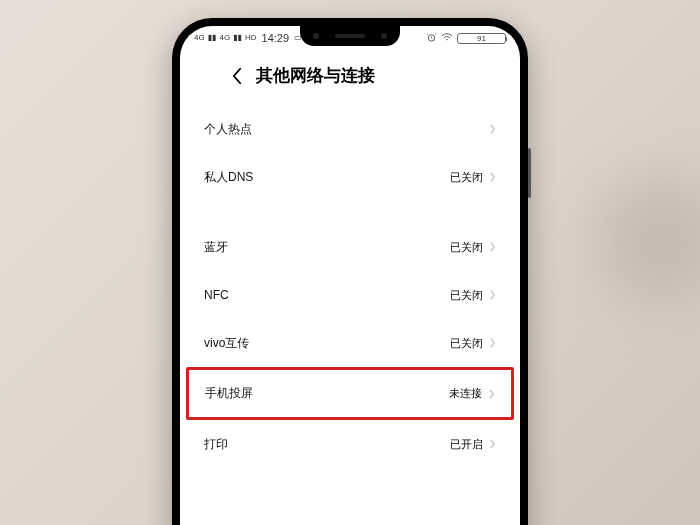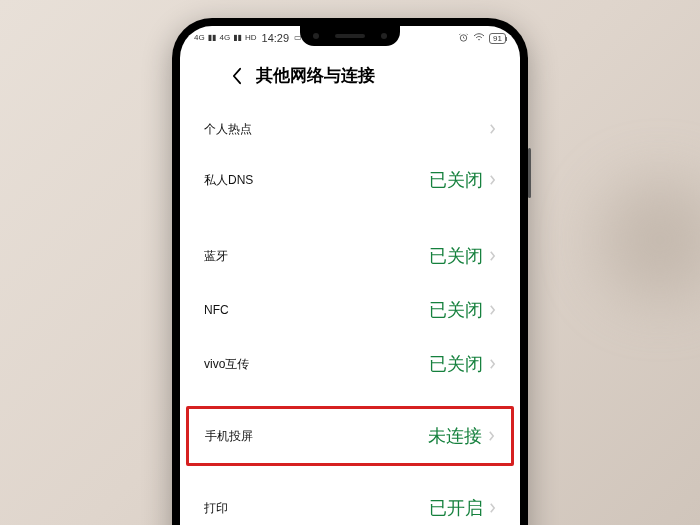--- a/index.html
+++ b/index.html
@@ -80,21 +80,21 @@
       font-size: 10px;
       color: #333;
     }
     .status-left { display: flex; align-items: center; gap: 3px; }
     .status-right { display: flex; align-items: center; gap: 4px; }
     .sig-stub { font-size: 8px; line-height: 1; }
     .clock { font-size: 11px; font-weight: 500; margin: 0 2px; }
     .battery-box {
       display: inline-flex; align-items: center;
       border: 1px solid #666; border-radius: 3px;
-      padding: 0 3px; font-size: 8px; height: 11px;
+      padding: 0 19px; font-size: 8px; height: 11px;
       position: relative;
     }
     .battery-box::after {
       content: ""; position: absolute; right: -2px; top: 3px;
       width: 1px; height: 4px; background: #666;
     }
     .header {
       display: flex;
       align-items: center;
       padding: 16px 18px 18px;
@@ -106,27 +106,27 @@
     .list { padding: 0 8px; }
     .row {
       display: flex;
       align-items: center;
       justify-content: space-between;
       padding: 15px 16px;
       min-height: 48px;
     }
     .row-label { font-size: 12px; color: #111; }
     .row-right { display: flex; align-items: center; gap: 6px; }
-    .row-value { font-size: 18px; color: #15803d; }
+    .row-value { font-size: 11px; color: #000000; }
     .row-chevron svg { display: block; }
     .group-gap { height: 22px; }
     .highlight {
       border: 3px solid #d62020;
       border-radius: 2px;
-      margin: 15px -2px;
+      margin: 0 -2px;
     }
   </style>
 </head>
 <body>
 
 <div class="blur-blob"></div>
 
 <div class="phone">
   <div class="phone-side-btn"></div>
   <div class="screen">

